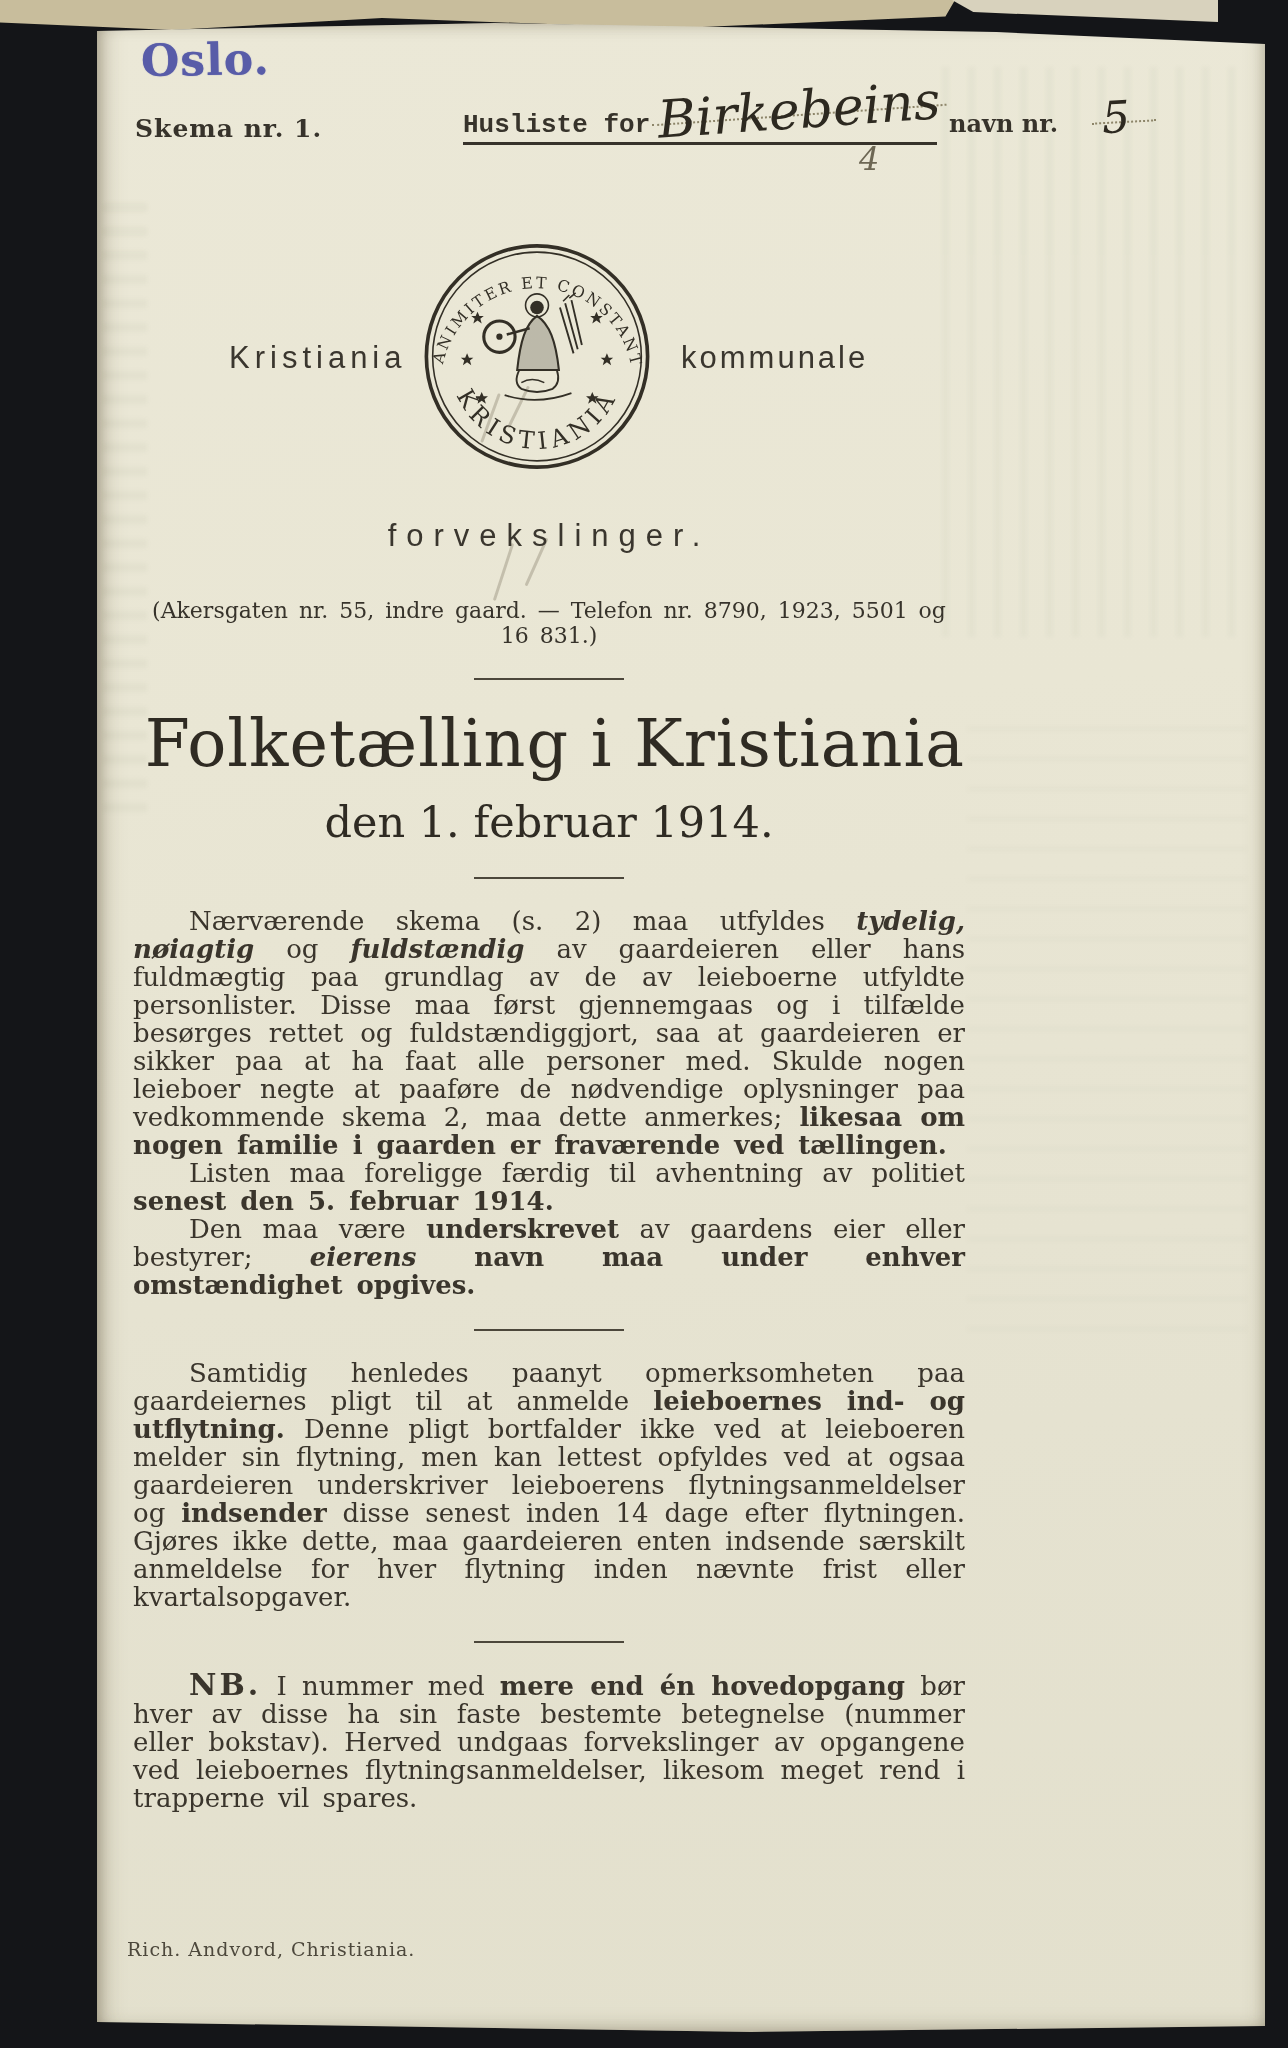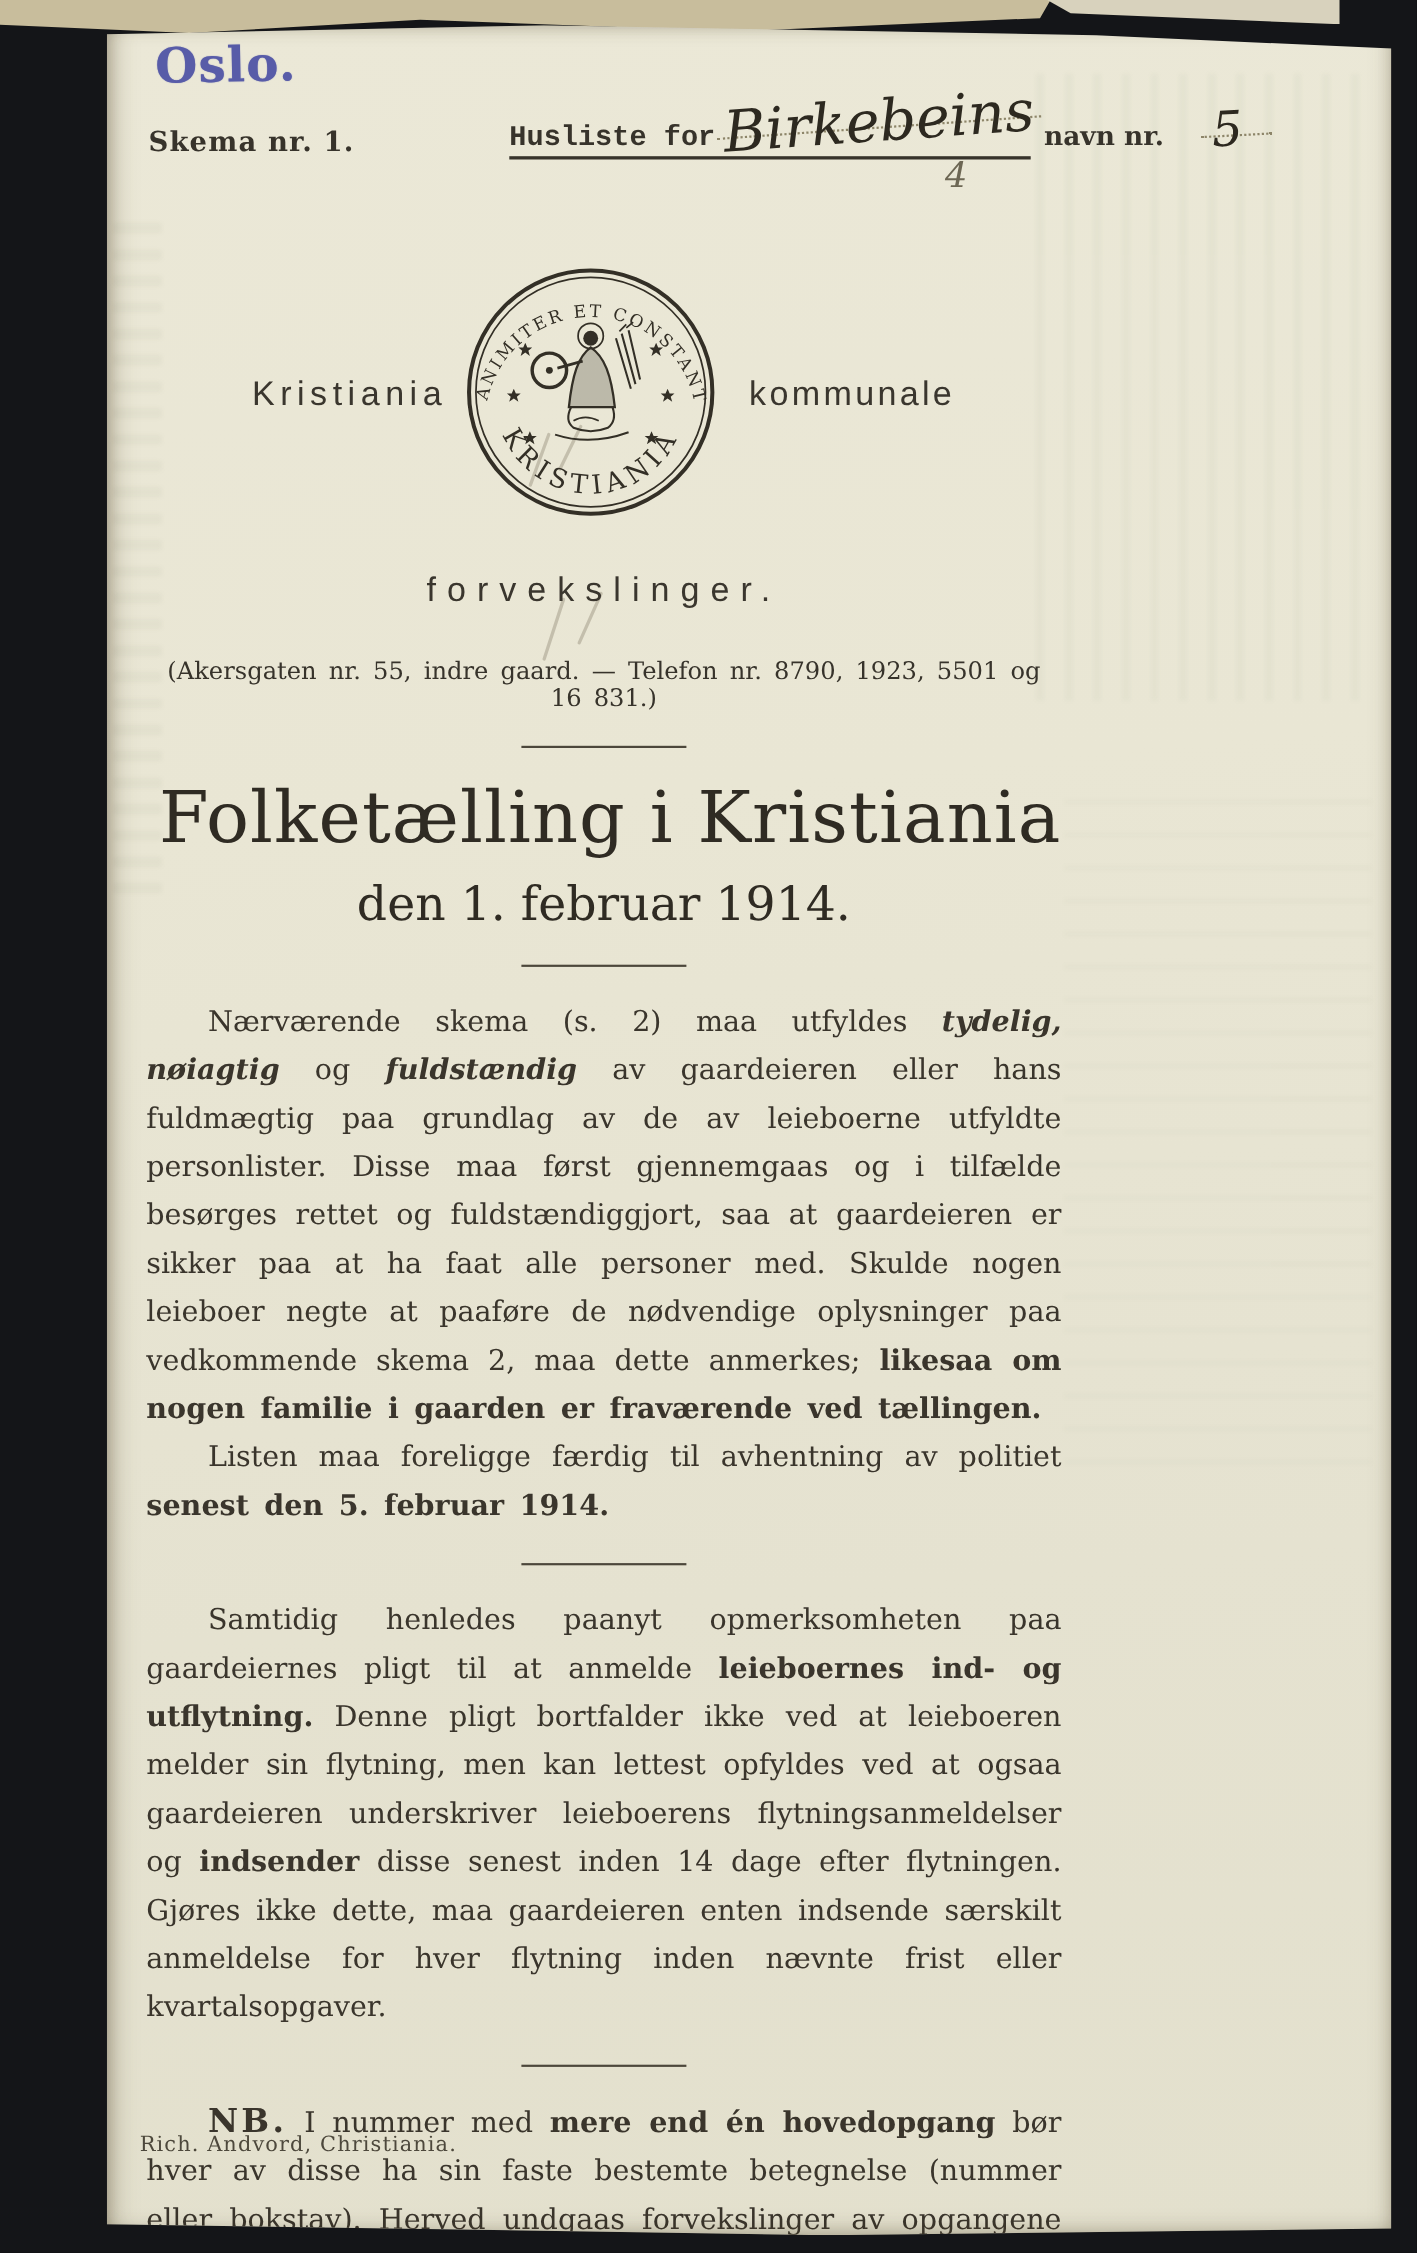--- a/index.html
+++ b/index.html
@@ -60,21 +60,21 @@
 
   
   .content{position:absolute;left:36px;top:496px;width:832px;}
   .register-title{text-align:center;font-family:"Liberation Sans",sans-serif;
     font-size:31px;letter-spacing:10px;color:#3a362e;}
   .address-line{text-align:center;font-size:22px;margin-top:44px;word-spacing:4px;}
   .divider{width:150px;border:0;border-top:2px solid #4c473b;margin:30px auto 0 auto;}
   .main-title{text-align:right;font-size:65px;margin-top:26px;letter-spacing:1px;
     font-weight:500;color:#2f2b23;}
   .census-date{text-align:center;font-size:43px;margin-top:16px;color:#2f2b23;}
-  .bodytext{font-size:26px;line-height:44px;text-align:justify;word-spacing:5px;color:#3a352c;}
+  .bodytext{font-size:26px;line-height:28px;text-align:justify;word-spacing:5px;color:#3a352c;}
   .bodytext p{margin:0;text-indent:56px;}
   .first-block{margin-top:28px;}
   .seg-b{font-weight:bold;}
   .seg-bi{font-weight:bold;font-style:italic;}
   .seg-nb{font-weight:bold;font-size:30px;letter-spacing:3px;}
   .printer-credit{position:absolute;left:30px;top:1916px;font-size:19px;
     letter-spacing:1px;color:#4d483c;}
 </style>
 </head>
 <body>
@@ -148,20 +148,21 @@
     <div class="content">
       <div class="register-title">forvekslinger.</div>
       <div class="address-line">(Akersgaten nr. 55, indre gaard. — Telefon nr. 8790, 1923, 5501 og 16 831.)</div>
       <hr class="divider">
       <div class="main-title">Folketælling i Kristiania</div>
       <div class="census-date">den 1. februar 1914.</div>
       <hr class="divider">
       <div class="bodytext first-block">
         <p><span>Nærværende skema (s. 2) maa utfyldes </span><span class="seg-bi">tydelig, nøiagtig</span><span> og </span><span class="seg-bi">fuldstændig</span><span> av gaardeieren eller hans fuldmægtig paa grundlag av de av leieboerne utfyldte personlister.  Disse maa først gjennemgaas og i tilfælde besørges rettet og fuldstændiggjort, saa at gaardeieren er sikker paa at ha faat alle personer med.  Skulde nogen leieboer negte at paaføre de nødvendige oplysninger paa vedkommende skema 2, maa dette anmerkes; </span><span class="seg-b">likesaa om nogen familie i gaarden er fraværende ved tællingen.</span></p>
         <p><span>Listen maa foreligge færdig til avhentning av politiet </span><span class="seg-b">senest den 5. februar 1914.</span></p>
+        <p><span>Den maa være </span><span class="seg-b">underskrevet</span><span> av gaardens eier eller bestyrer; </span><span class="seg-bi">eierens</span><span class="seg-b"> navn maa under enhver omstændighet opgives.</span></p>
       </div>
       <hr class="divider">
       <div class="bodytext first-block">
         <p><span>Samtidig henledes paanyt opmerksomheten paa gaardeiernes pligt til at anmelde </span><span class="seg-b">leieboernes ind- og utflytning.</span><span>  Denne pligt bortfalder ikke ved at leieboeren melder sin flytning, men kan lettest opfyldes ved at ogsaa gaardeieren underskriver leieboerens flytningsanmeldelser og </span><span class="seg-b">indsender</span><span> disse senest inden 14 dage efter flytningen.  Gjøres ikke dette, maa gaardeieren enten indsende særskilt anmeldelse for hver flytning inden nævnte frist eller kvartalsopgaver.</span></p>
       </div>
       <hr class="divider">
       <div class="bodytext first-block">
         <p><span class="seg-nb">NB.</span><span>  I nummer med </span><span class="seg-b">mere end én hovedopgang</span><span> bør hver av disse ha sin faste bestemte betegnelse (nummer eller bokstav).  Herved undgaas forvekslinger av opgangene ved leieboernes flytningsanmeldelser, likesom meget rend i trapperne vil spares.  </span></p>
       </div>
     </div>

